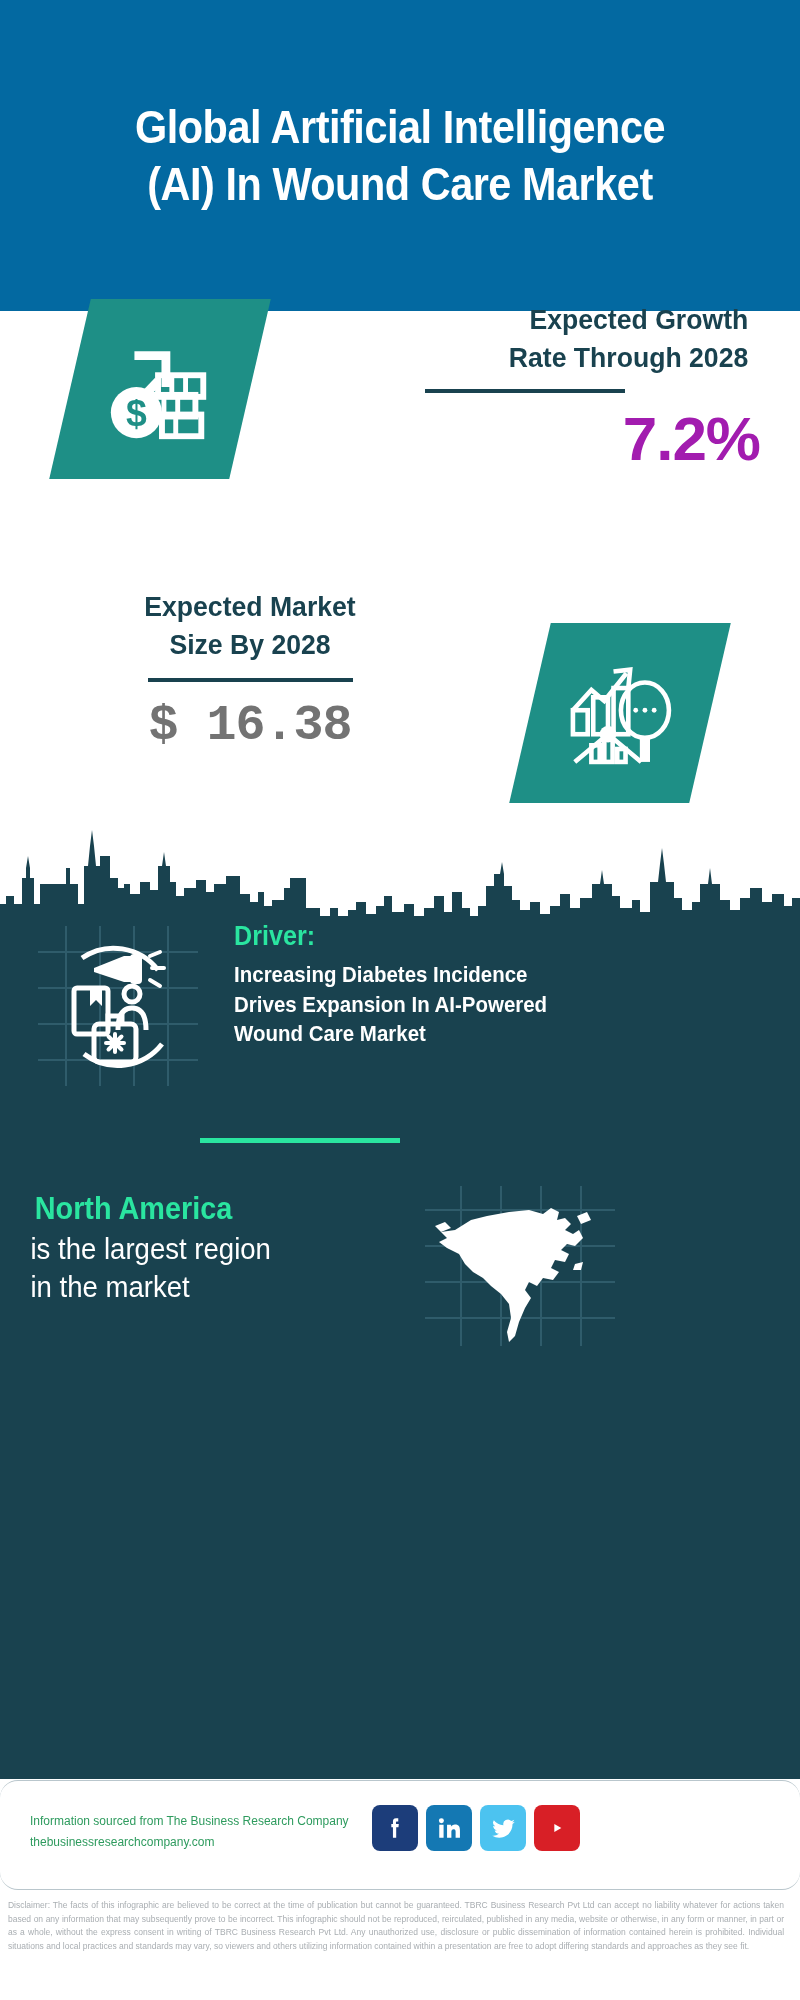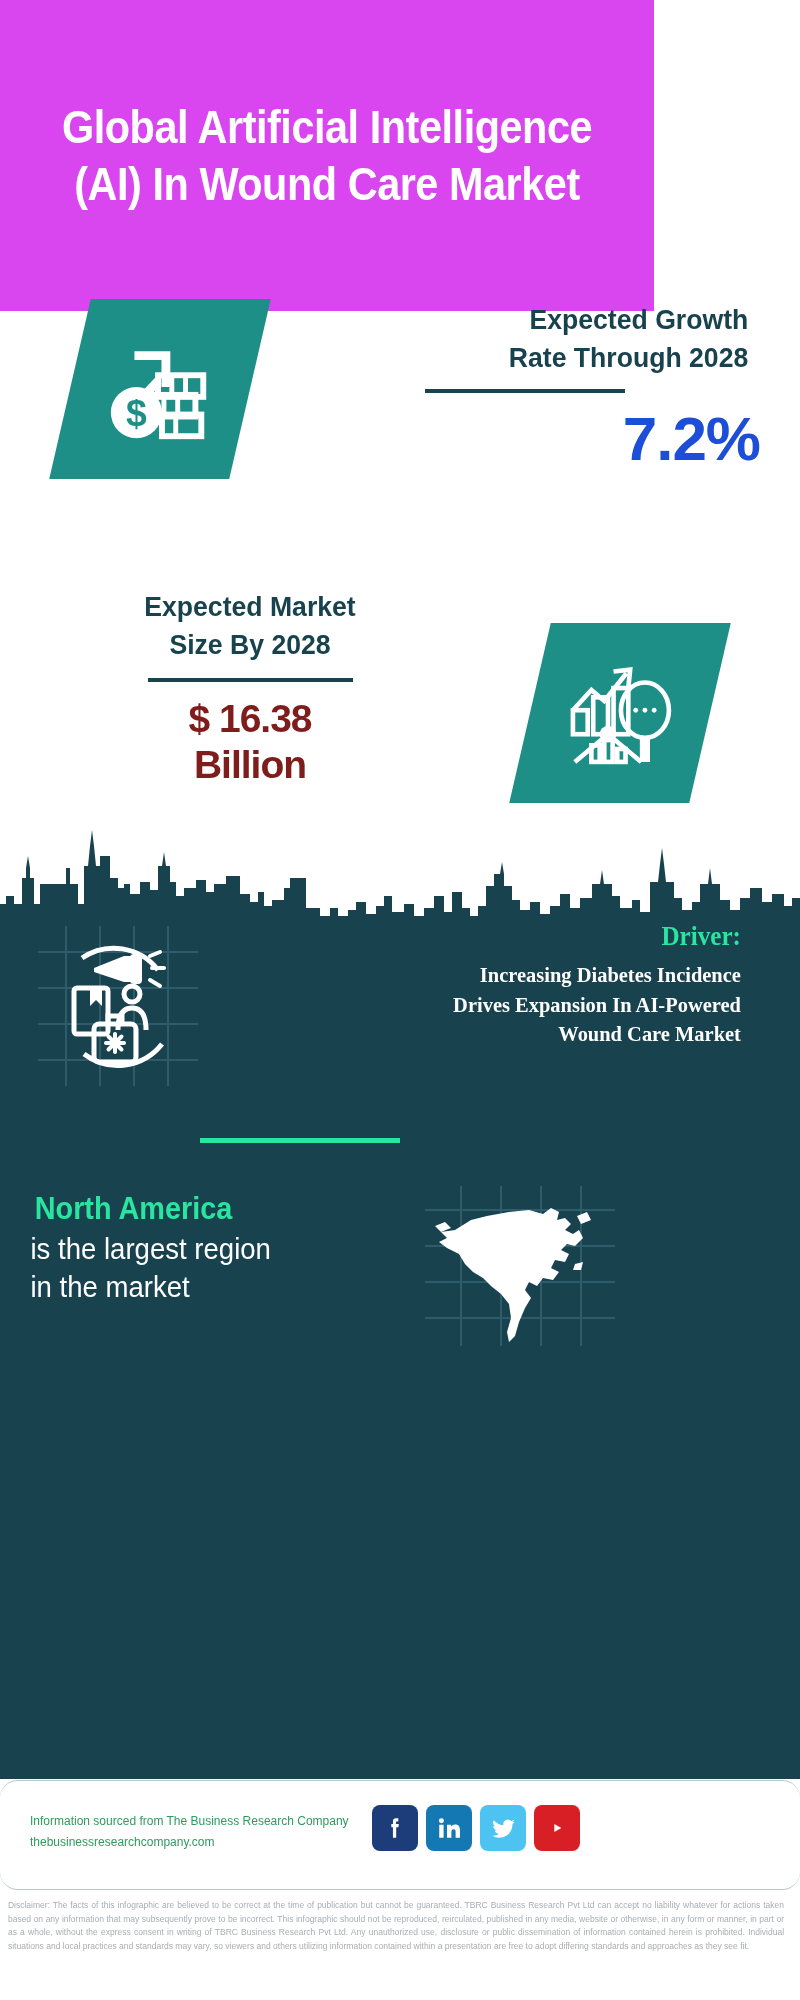--- a/index.html
+++ b/index.html
@@ -7,22 +7,22 @@
   body {
     font-family:"Liberation Sans", sans-serif;
     background:#ffffff;
     position:relative;
     overflow:hidden;
   }
   .page { position:relative; width:800px; height:2000px; background:#fff; }
 
   
   .header {
-    position:absolute; left:0; top:0; width:654px; height:311px;
-    background:#d946ef;
+    position:absolute; left:0; top:0; width:800px; height:311px;
+    background:#0369a1;
     display:flex; align-items:center; justify-content:center;
   }
   .header-title {
     color:#ffffff;
     font-size:46px;
     font-weight:bold;
     line-height:1.22;
     text-align:center;
     letter-spacing:-0.5px;
     width:660px;
@@ -47,47 +47,47 @@
     text-align:right;
   }
   .lbl-dark {
     color:#19424f; font-size:28px; font-weight:bold; line-height:1.35;
     transform:scaleX(0.95);
   }
   .rule-dark {
     width:200px; height:4px; background:#19424f; margin:12px auto 0 auto;
   }
   .big-teal {
-    color:#1d4ed8; font-size:62px; font-weight:bold; margin-top:10px;
+    color:#a21caf; font-size:62px; font-weight:bold; margin-top:10px;
     letter-spacing:-1px;
   }
 
   
   .sec-size { position:absolute; left:0; top:560px; width:800px; height:330px;margin-top:28px; }
   .para-size { left:530px; top:35px; width:180px; height:180px; }
   .size-text {
     position:absolute; left:40px; top:0px; width:420px; text-align:center;
   }
   .size-rule { width:205px; height:4px; background:#19424f; margin:14px auto 0 auto; }
   .size-value {
-    color:#7f1d1d; font-size:39px; font-weight:bold; line-height:1.18;
-    margin-top:14px; letter-spacing:-1px;
+    color:#737373; font-size:50px; font-weight:bold; line-height:1.18;
+    margin-top:14px; letter-spacing:-1px;font-family:Liberation Mono, monospace;
   }
 
   
   .skyline { position:absolute; left:0; top:822px; width:800px; height:105px; display:block; }
 
   
   .darkbody {
     position:absolute; left:0; top:916px; width:800px; height:863px;
     background:#19424f;
   }
   .driver-wrap { position:absolute; left:38px; top:10px; width:160px; height:160px; }
   .driver-text {
-    position:absolute; left:215px; top:5px; width:545px; text-align:right;font-family:Liberation Serif, serif;
+    position:absolute; left:215px; top:5px; width:545px; text-align:left;
   }
   .driver-head {
     color:#2ae5a0; font-size:27px; font-weight:bold; transform:scaleX(0.93);
   }
   .driver-body {
     color:#ffffff; font-size:22px; font-weight:bold; line-height:1.35;
     margin-top:8px; transform:scaleX(0.93);
   }
 
   .divider-green {
@@ -172,21 +172,20 @@
     </div>
   </div>
 
   <div class="sec-size">
 
     <div class="size-text">
       <div class="lbl-dark">Expected Market</div>
       <div class="lbl-dark">Size By 2028</div>
       <div class="size-rule"></div>
       <div class="size-value">$ 16.38</div>
-      <div class="size-value" style="margin-top:0">Billion</div>
     </div>
 
     <div class="para para-size">
       <svg width="120" height="120" viewBox="0 0 130 130" fill="none" stroke="#fff" stroke-width="5">
 
         <polyline points="14,62 34,40 48,52 72,22" fill="none"></polyline>
         <polyline points="58,20 76,18 74,38" fill="none"></polyline>
 
         <rect x="14" y="62" width="16" height="26" fill="none"></rect>
         <rect x="36" y="48" width="16" height="40" fill="none"></rect>

